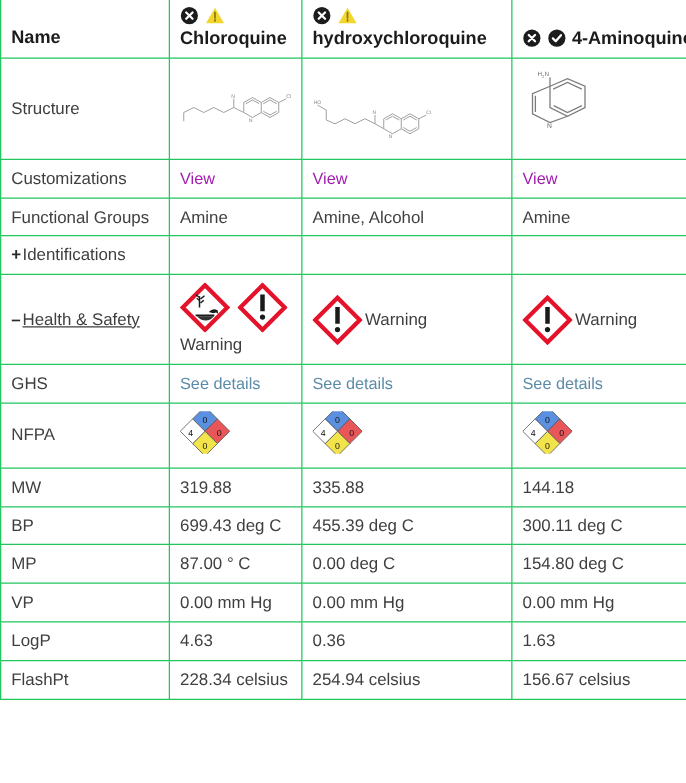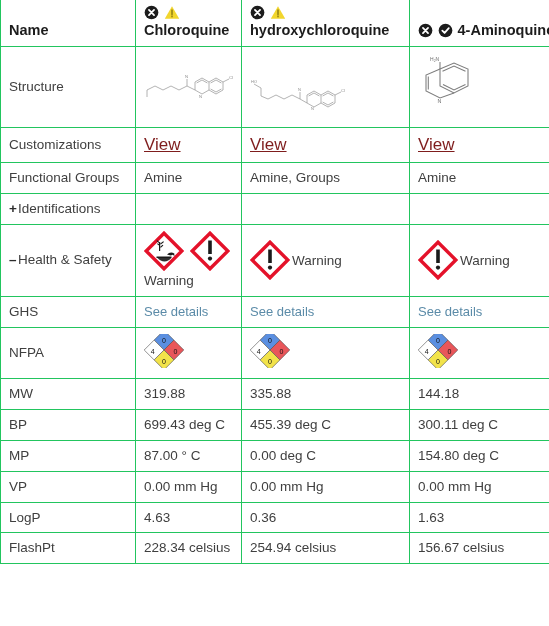--- a/index.html
+++ b/index.html
@@ -39,21 +39,21 @@
   .badge-row{display:block;height:17px;margin-bottom:1px;white-space:nowrap;}
   .hdr-inline{display:inline;}
   .ic{display:inline-block;vertical-align:-3px;margin-right:1px;}
 
   
   .lbl{color:#3f3f3f;}
   .toggle{font-weight:bold;color:#2b2b2b;display:inline-block;width:9px;}
   .sub-lbl{padding-left:22px;color:#3f3f3f;}
 
   
-  .lnk{color:#7f1d1d;font-size:17px;cursor:pointer;text-decoration:underline;}
+  .lnk{color:#a21caf;font-size:13px;cursor:pointer;}
   .lnk2{color:#5b8ba8;font-size:13px;cursor:pointer;text-align:right;}
 
   
   td.struct{height:68px;padding:2px 6px;text-align:left;}
   .struct-wrap{display:block;}
 
   
   .ghs-wrap{line-height:0;}
   .ghs{display:inline-block;vertical-align:middle;margin-right:2px;}
   .warn-txt{font-size:13.5px;color:#3f3f3f;vertical-align:middle;display:inline-block;line-height:1.3;}
@@ -194,34 +194,34 @@
   <tr>
     <td class="lbl">Customizations</td>
     <td><span class="lnk">View</span></td>
     <td><span class="lnk">View</span></td>
     <td><span class="lnk">View</span></td>
   </tr>
 
   <tr>
     <td class="lbl" style="vertical-align:top;margin-left:20px;">Functional Groups</td>
     <td style="vertical-align:top;">Amine</td>
-    <td style="vertical-align:top;">Amine, Groups</td>
+    <td style="vertical-align:top;">Amine, Alcohol</td>
     <td style="vertical-align:top;">Amine</td>
   </tr>
 
   <tr>
     <td class="lbl"><span class="toggle">+</span><span>Identifications</span></td>
     <td></td>
     <td></td>
     <td></td>
   </tr>
 
 
   <tr>
-    <td class="lbl" style="vertical-align:middle;"><span class="toggle">–</span><span>Health &amp; Safety</span></td>
+    <td class="lbl" style="vertical-align:middle;text-decoration:underline;"><span class="toggle">–</span><span>Health &amp; Safety</span></td>
 
     <td class="hs">
       <span class="ghs-wrap">
         <span class="ghs">
           <svg width="40" height="40" viewBox="0 0 40 40">
             <path d="M20 2.2 L37.8 20 L20 37.8 L2.2 20 Z" fill="#fff" stroke="#e4122a" stroke-width="3.4"></path>
             <g fill="#1a1a1a">
               <path d="M12.5 25.5 h15 v1.5 h-15 z"></path>
               <path d="M13.5 27 q3 3.4 7 3.4 q4 0 6.8 -3.4 z" opacity="0.9"></path>
               <path d="M15 11 l1.2 0 l0 9 l-1.2 0 z"></path>

